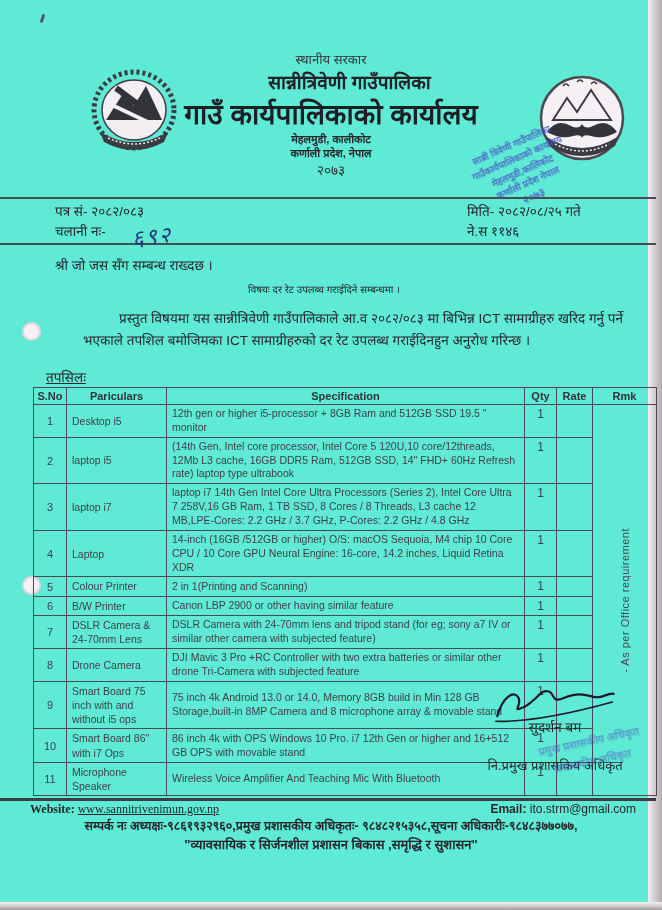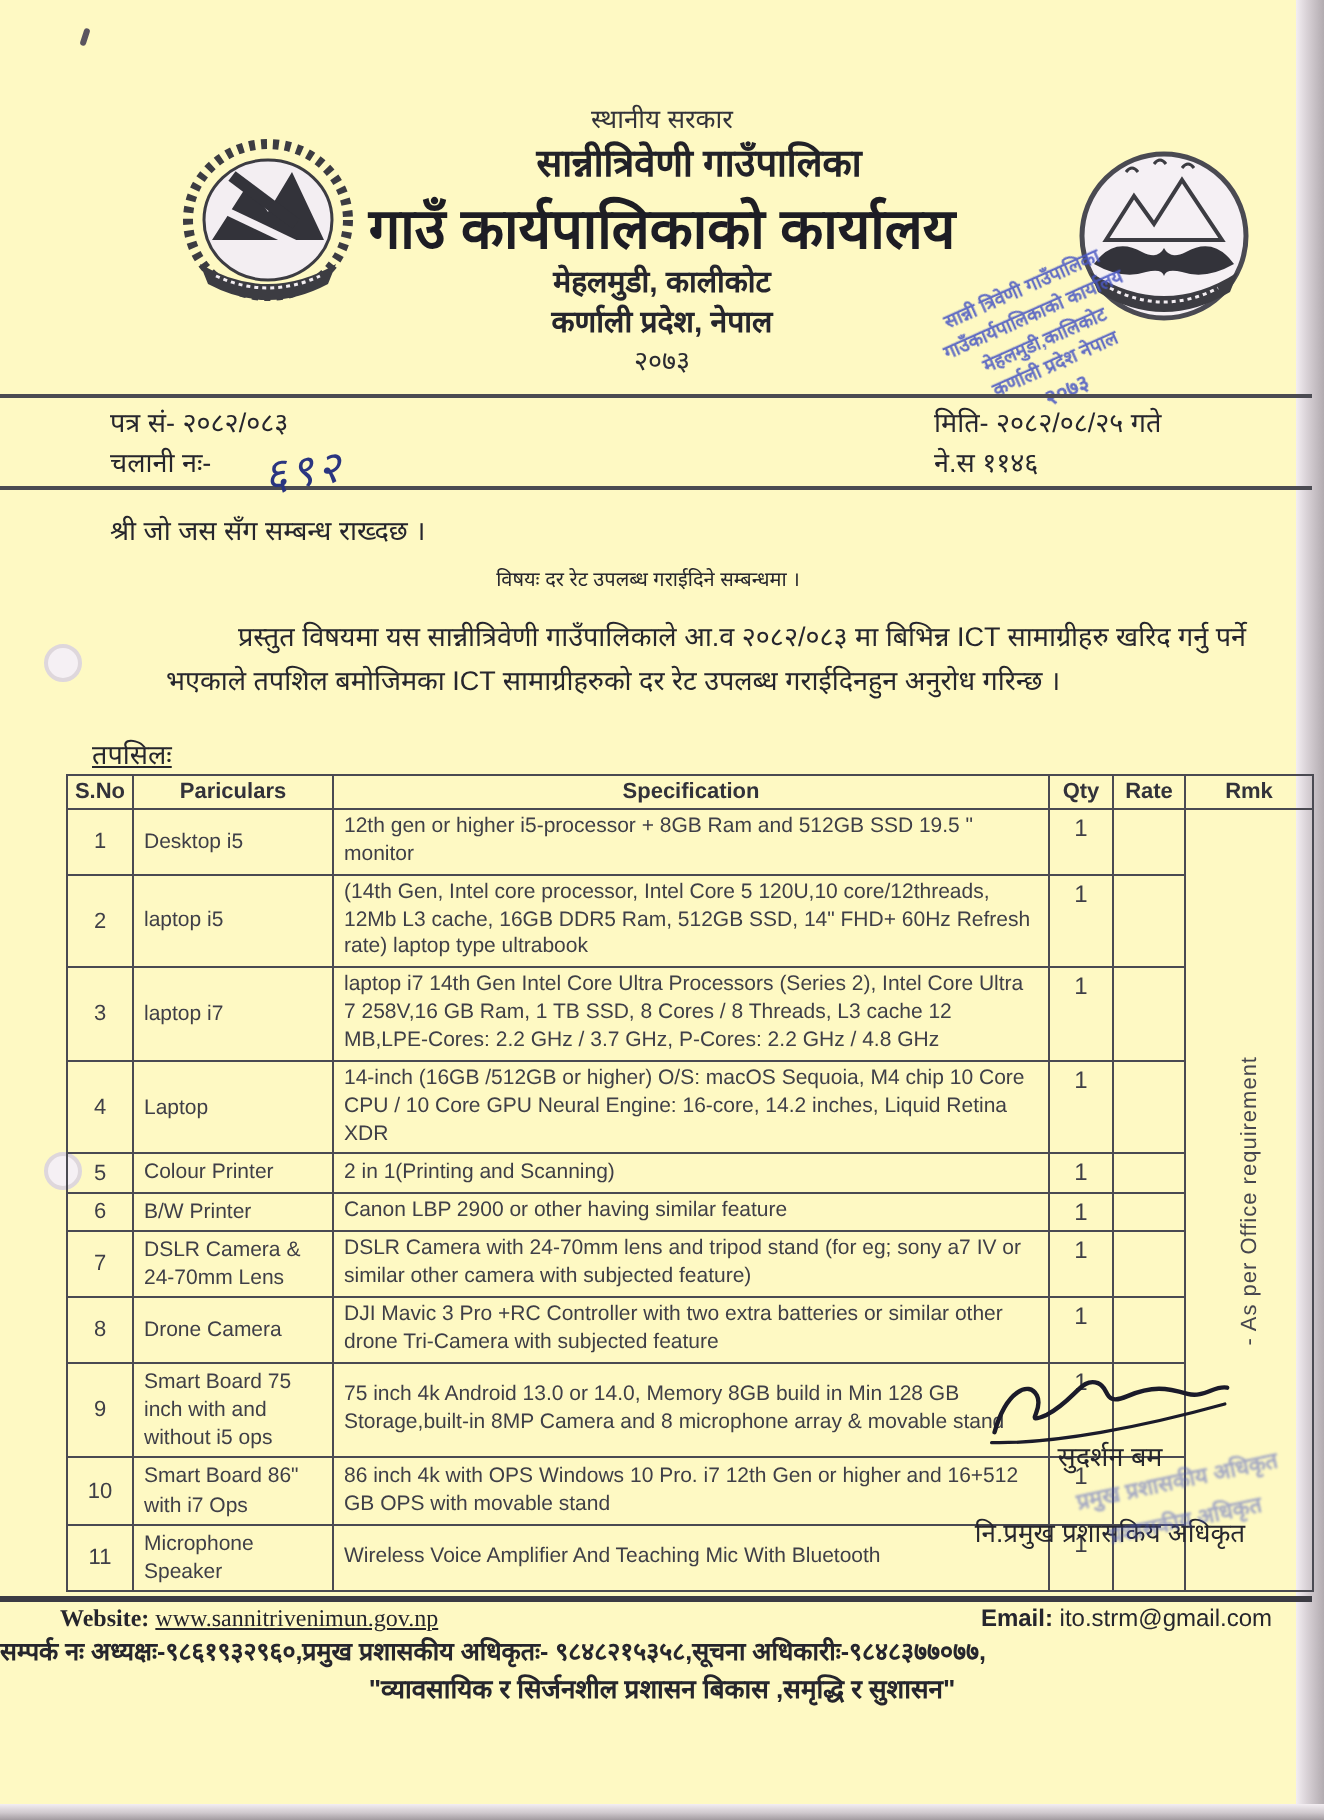--- a/index.html
+++ b/index.html
@@ -1,38 +1,38 @@
 <!DOCTYPE html>
 <html><head>
 <meta charset="utf-8">
 <style>
   html,body{margin:0;padding:0;background:#6f6a6e;}
   #page{
     position:relative;width:662px;height:910px;margin:0 auto;overflow:hidden;
-    background:#fef9c3;
+    background:#5eead4;
     font-family:"Liberation Sans","DejaVu Sans",sans-serif;
     color:#2b2b31;
   }
   
   .edge-right{position:absolute;top:0;right:0;width:14px;height:910px;
     background:linear-gradient(to right,#f3eef2 0%,#d8d1d6 40%,#b2abb0 100%);}
   .edge-bottom{position:absolute;left:0;bottom:0;width:662px;height:8px;
     background:linear-gradient(to bottom,#f3eef2 0%,#cfc8cd 55%,#a29ba0 100%);}
   .speck{position:absolute;left:41px;top:14px;width:3px;height:9px;background:#5a5560;
     transform:rotate(18deg);border-radius:2px;}
   .punch{position:absolute;width:15px;height:15px;border-radius:50%;
     border:2px solid #ded7dc;background:#f5f0f4;}
   .punch.p1{left:22px;top:322px;} .punch.p2{left:22px;top:576px;}
 
   
   .hdr{position:absolute;left:0;top:52px;width:662px;text-align:center;line-height:1.25;}
   .hdr .govt{font-size:13px;color:#33333a;}
   .hdr .muni{font-size:19px;font-weight:bold;color:#222228;margin-top:3px;padding-left:37px;}
   .hdr .office{font-size:28px;font-weight:bold;color:#1d1d24;margin-top:2px;}
-  .hdr .addr{font-size:15px;font-weight:bold;color:#26262d;line-height:1.3;}
+  .hdr .addr{font-size:11px;font-weight:bold;color:#26262d;line-height:1.3;}
   .hdr .year{font-size:13.5px;margin-top:2px;}
   .logo{position:absolute;}
   .logo.left{left:90px;top:68px;}
   .logo.right{left:533px;top:74px;}
 
   
   .stampA{position:absolute;left:448px;top:136px;width:150px;
     transform:rotate(-24deg);color:#4a58c4;opacity:.85;text-align:center;
     font-size:9.5px;font-weight:bold;line-height:1.45;filter:blur(.3px);}
   .stampA div{white-space:nowrap;}
@@ -75,21 +75,21 @@
   .sig .name{font-size:13.5px;color:#26262d;margin-top:-4px;}
   .sig .title{font-size:13px;color:#26262d;margin-top:20px;white-space:nowrap;}
   .stampB{position:absolute;left:506px;top:732px;width:170px;color:#4a58c4;opacity:.5;
     transform:rotate(-12deg);font-size:11px;font-weight:bold;text-align:center;
     line-height:1.8;filter:blur(.4px);pointer-events:none;}
 
   
   .foot-web{position:absolute;left:30px;top:802px;font-size:12px;color:#26262d;font-family:Liberation Serif, serif;}
   .foot-web .url{text-decoration:underline;}
   .foot-email{position:absolute;right:26px;top:802px;font-size:12px;color:#26262d;}
-  .foot-contacts{position:absolute;left:0;top:817px;width:662px;
+  .foot-contacts{position:absolute;left:0;top:817px;width:662px;text-align:center;
     font-size:12.5px;font-weight:bold;color:#26262d;}
   .foot-slogan{position:absolute;left:0;top:835px;width:662px;text-align:center;
     font-size:13px;font-weight:bold;color:#26262d;}
   b.lab{font-weight:bold;}
 </style>
 </head>
 <body>
 
 <div id="page">
 

